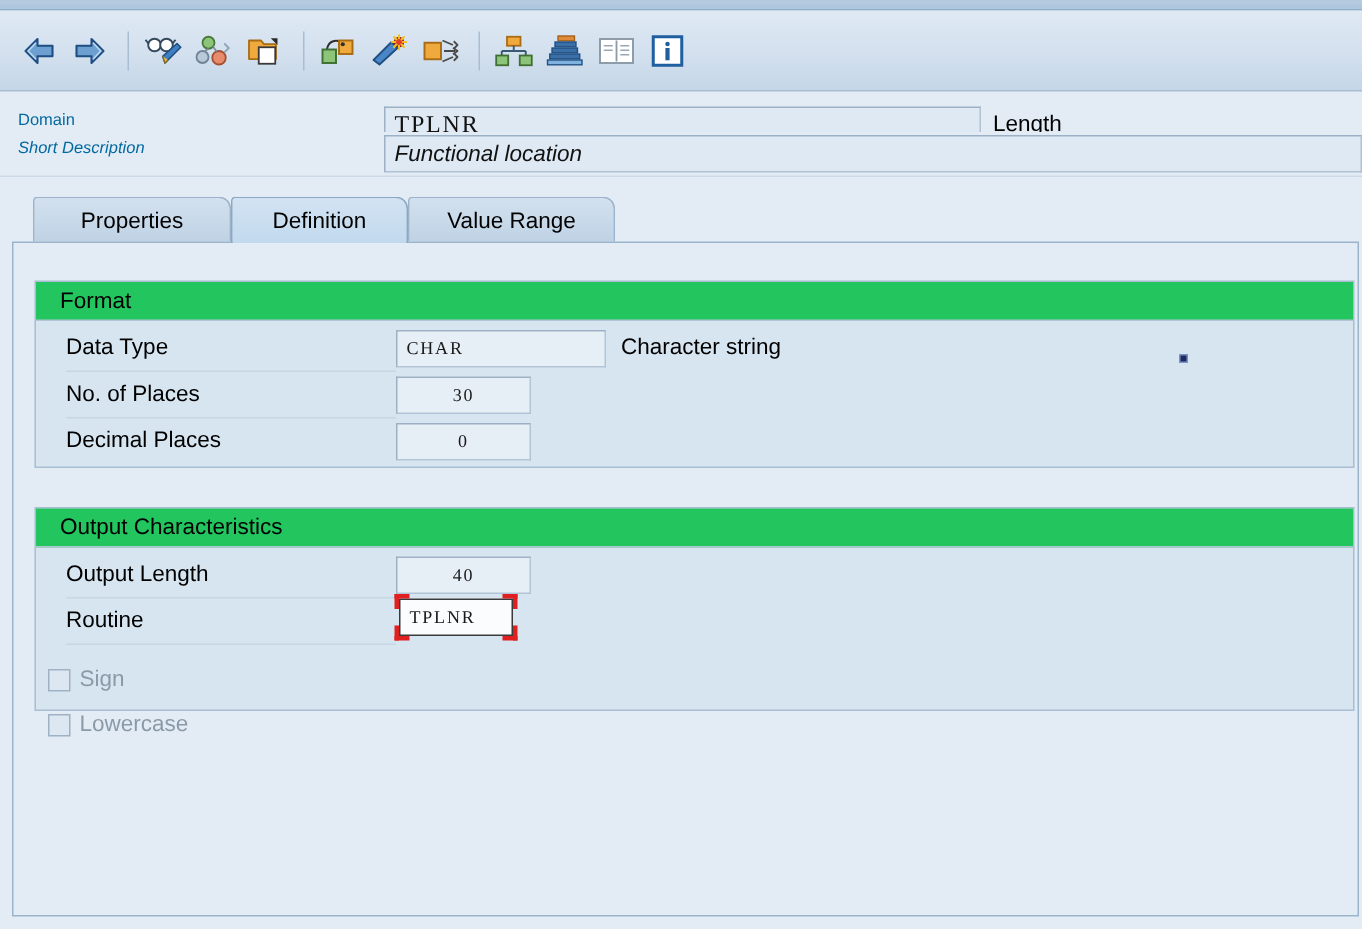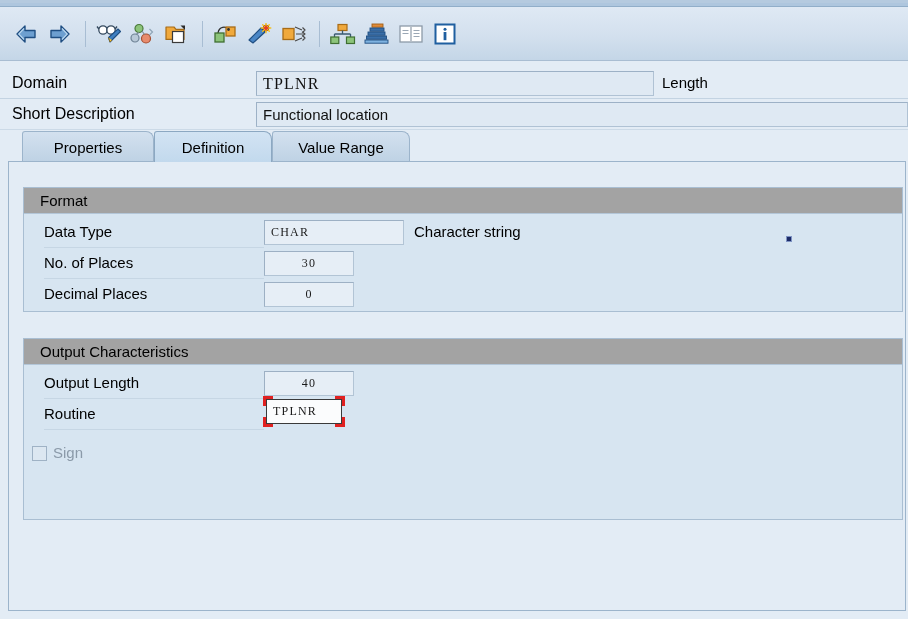--- a/index.html
+++ b/index.html
@@ -66,27 +66,27 @@
   .hdr-row {
     position: absolute;
     left: 0;
     width: 908px;
     height: 30px;
     box-sizing: border-box;
     border-bottom: 1px solid #c3d3e2;
     background: #e3ecf5;
   }
   .hdr-row.r1 { top: 69px; }
-  .hdr-row.r2 { top: 100px; border-bottom: 1px solid #ccdae7; }
+  .hdr-row.r2 { top: 88px; border-bottom: 1px solid #ccdae7; font-style: italic; }
 
   .hdr-label {
     position: absolute;
     left: 12px; top: 5px;
-    font-size: 16px;
-    color: #000000;
+    font-size: 11px;
+    color: #0369a1;
     white-space: nowrap;
   }
   .hdr-input {
     position: absolute;
     top: 2px;
     height: 25px;
     box-sizing: border-box;
     background: #dfe9f3;
     border: 1px solid #b0c2d4;
     border-top-color: #9db1c6;
@@ -165,35 +165,35 @@
     box-sizing: border-box;
     background: #d7e5f1;
     border: 1px solid #a9bed2;
   }
   .group-title {
     position: absolute;
     left: 0; top: 0;
     width: 100%;
     height: 26px;
     box-sizing: border-box;
-    background: #a3a3a3;
+    background: #22c55e;
     border-bottom: 1px solid #b3c6d8;
     line-height: 25px;
     padding-left: 16px;
     font-size: 15px;
     color: #000;
   }
 
   .grp-format {
     left: 14px; top: 25px;
     width: 880px; height: 125px;
   }
   .grp-output {
     left: 14px; top: 176px;
-    width: 880px; height: 182px;
+    width: 880px; height: 136px;
   }
 
   .fld-row { position: absolute; left: 0; width: 100%; height: 30px; }
   .fld-label {
     position: absolute;
     left: 20px; top: 5px;
     font-size: 15px;
     color: #000;
     white-space: nowrap;
   }
@@ -460,17 +460,21 @@
         <span class="fcorner fc-bl"></span>
         <span class="fcorner fc-br"></span>
       </span>
     </div>
 
     <div class="cbrow" style="top:96px;">
       <span class="cbox"></span>
       <span class="cblabel">Sign</span>
     </div>
 
+    <div class="cbrow" style="top:126px;">
+      <span class="cbox"></span>
+      <span class="cblabel">Lowercase</span>
+    </div>
   </div>
 
 </div>
 
 <div class="marker-dot"></div>
 
 </body></html>

